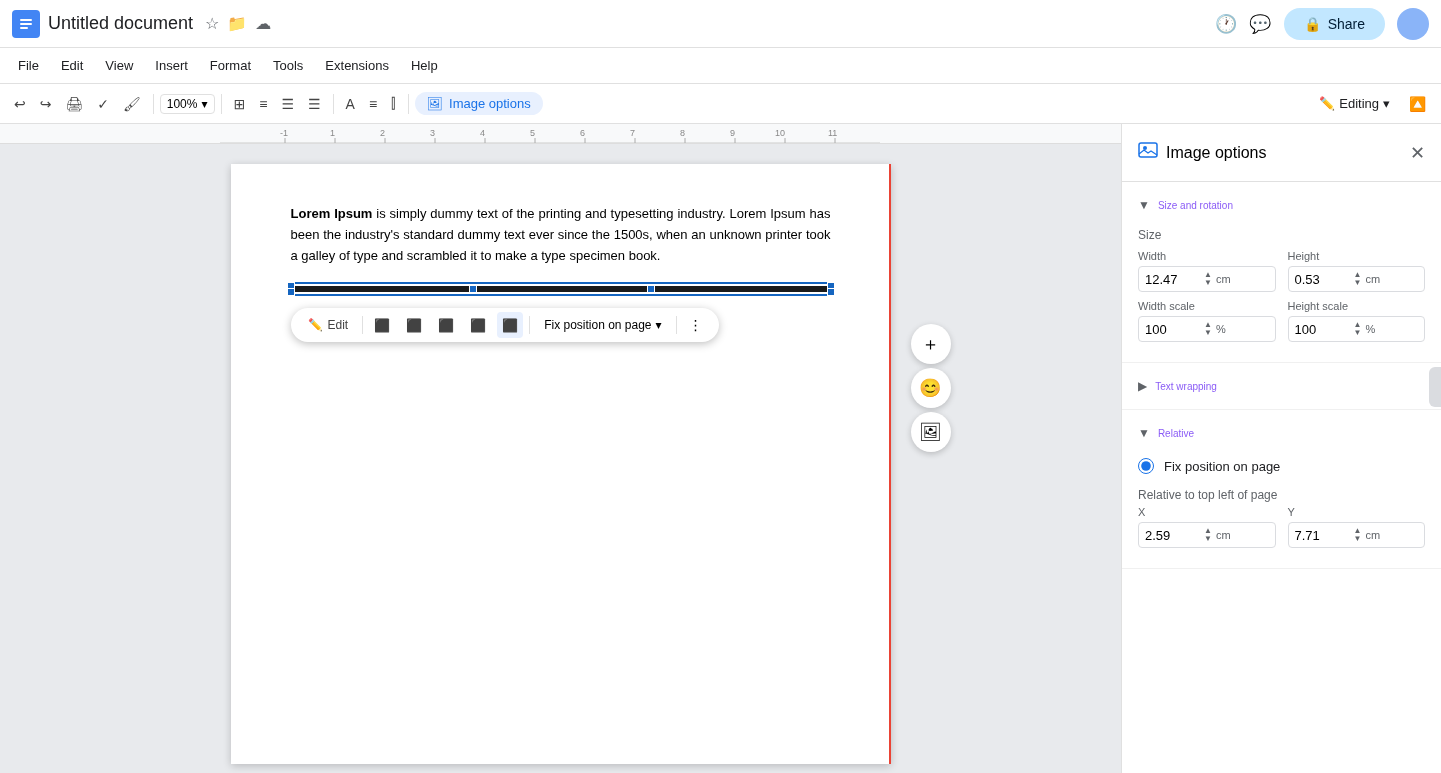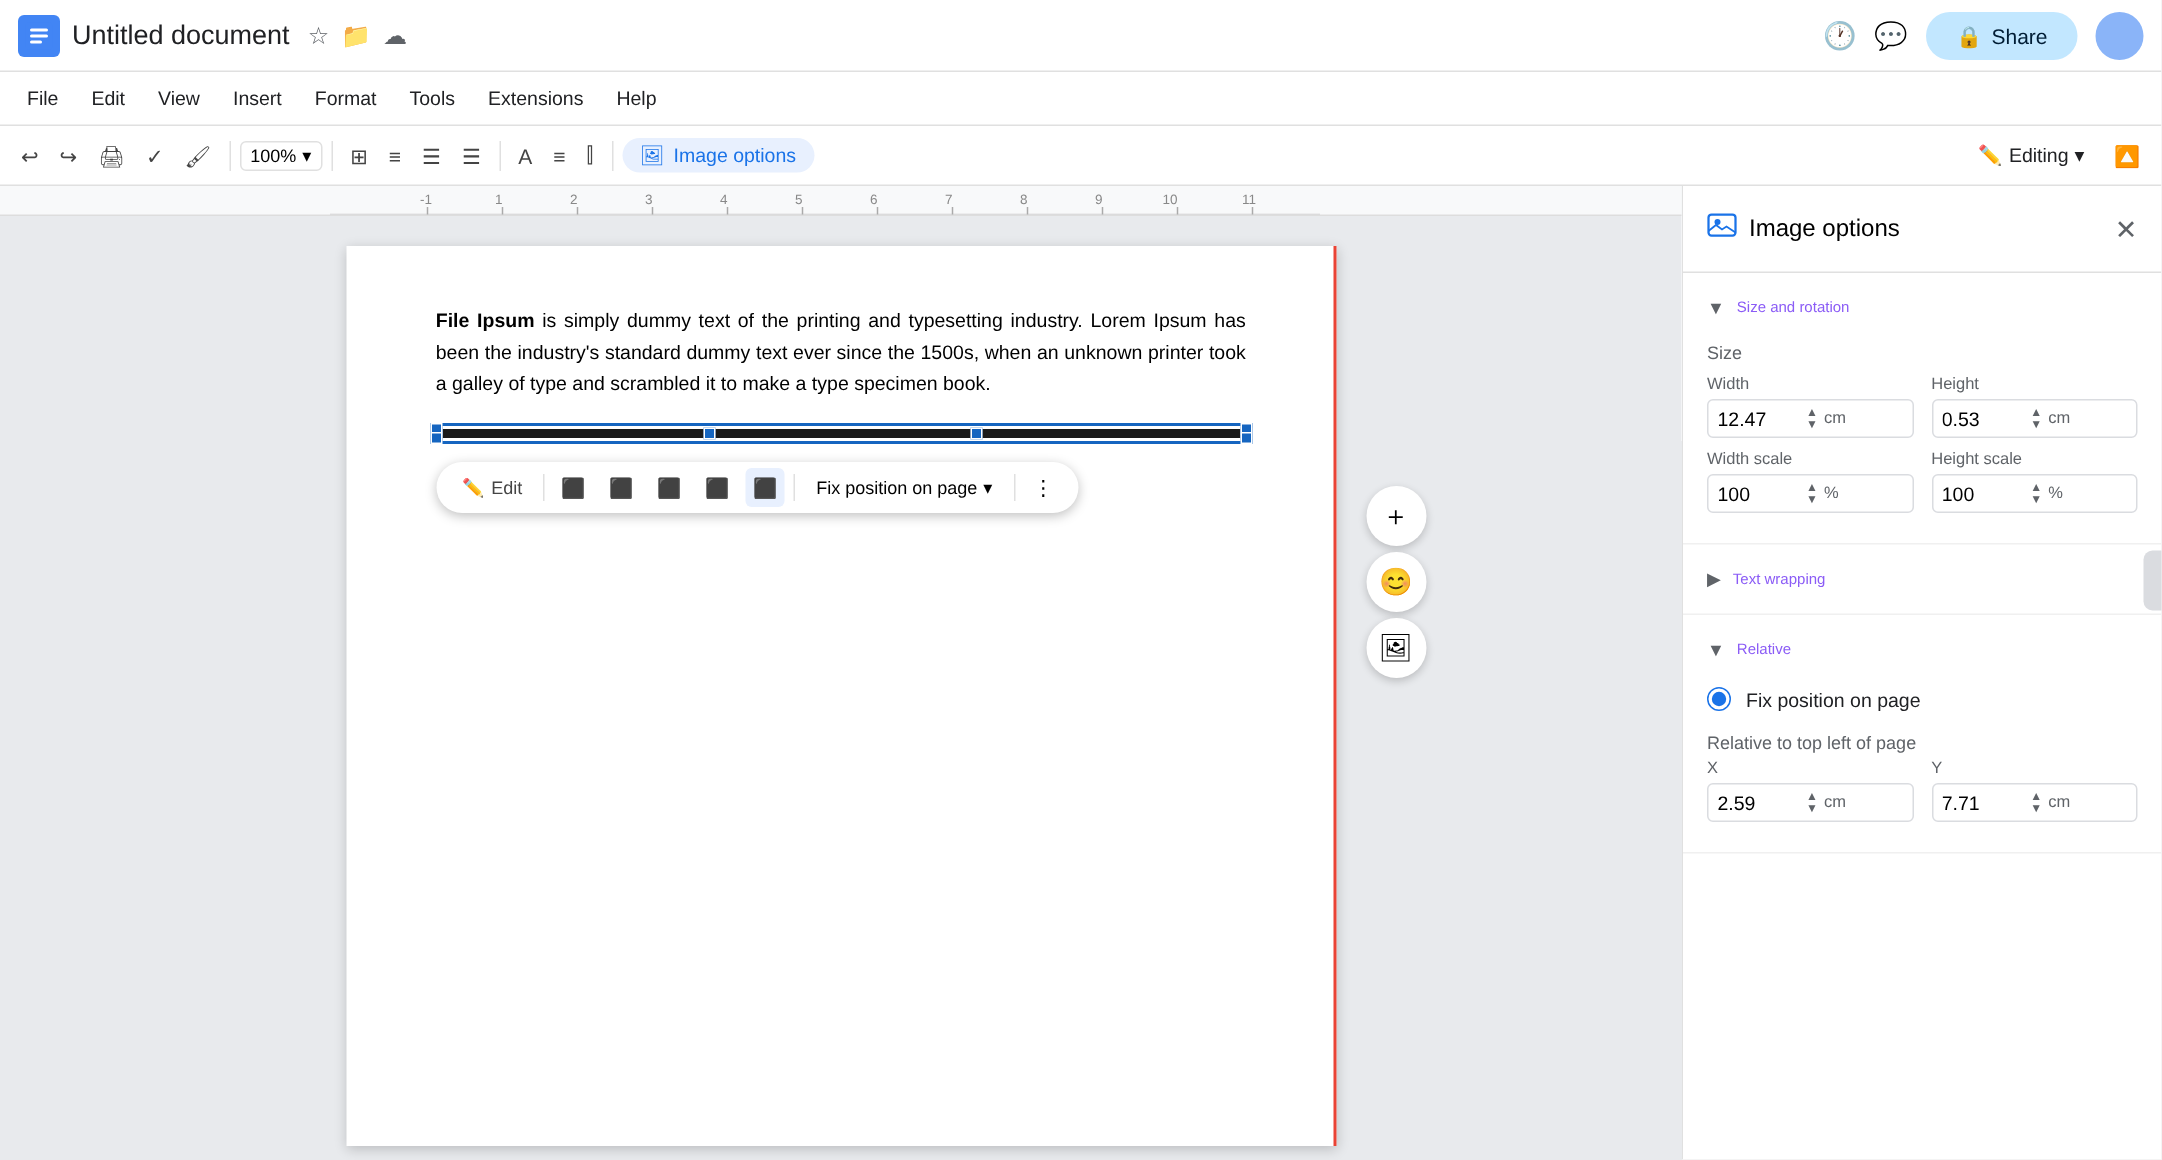--- a/index.html
+++ b/index.html
@@ -240,21 +240,21 @@
 
     <div id="doc-wrapper">
 
       <div style="position:relative; display:flex; align-items:flex-start;">
 
         <div id="doc-page" style="position:relative;">
 
           <div class="red-line"></div>
 
           <div class="page-body">
-            <b>File Ipsum</b><span> is simply dummy text of the printing and typesetting industry. Lorem Ipsum has been the industry's standard dummy text ever since the 1500s, when an unknown printer took a galley of type and scrambled it to make a type specimen book.</span>
+            <b>Lorem Ipsum</b><span> is simply dummy text of the printing and typesetting industry. Lorem Ipsum has been the industry's standard dummy text ever since the 1500s, when an unknown printer took a galley of type and scrambled it to make a type specimen book.</span>
           </div>
 
           <div class="selected-line-container" style="position:relative; margin-top:20px;">
             <div style="position:relative;">
 
               <div class="line-selection-box"></div>
               <div class="selected-line"></div>
 
               <div class="resize-handle left"></div>
               <div class="resize-handle" style="position:absolute; width:8px; height:8px; background:#1565C0; border:1px solid #fff; left:33%; top:50%; transform:translateY(-50%); cursor:ew-resize;"></div>

